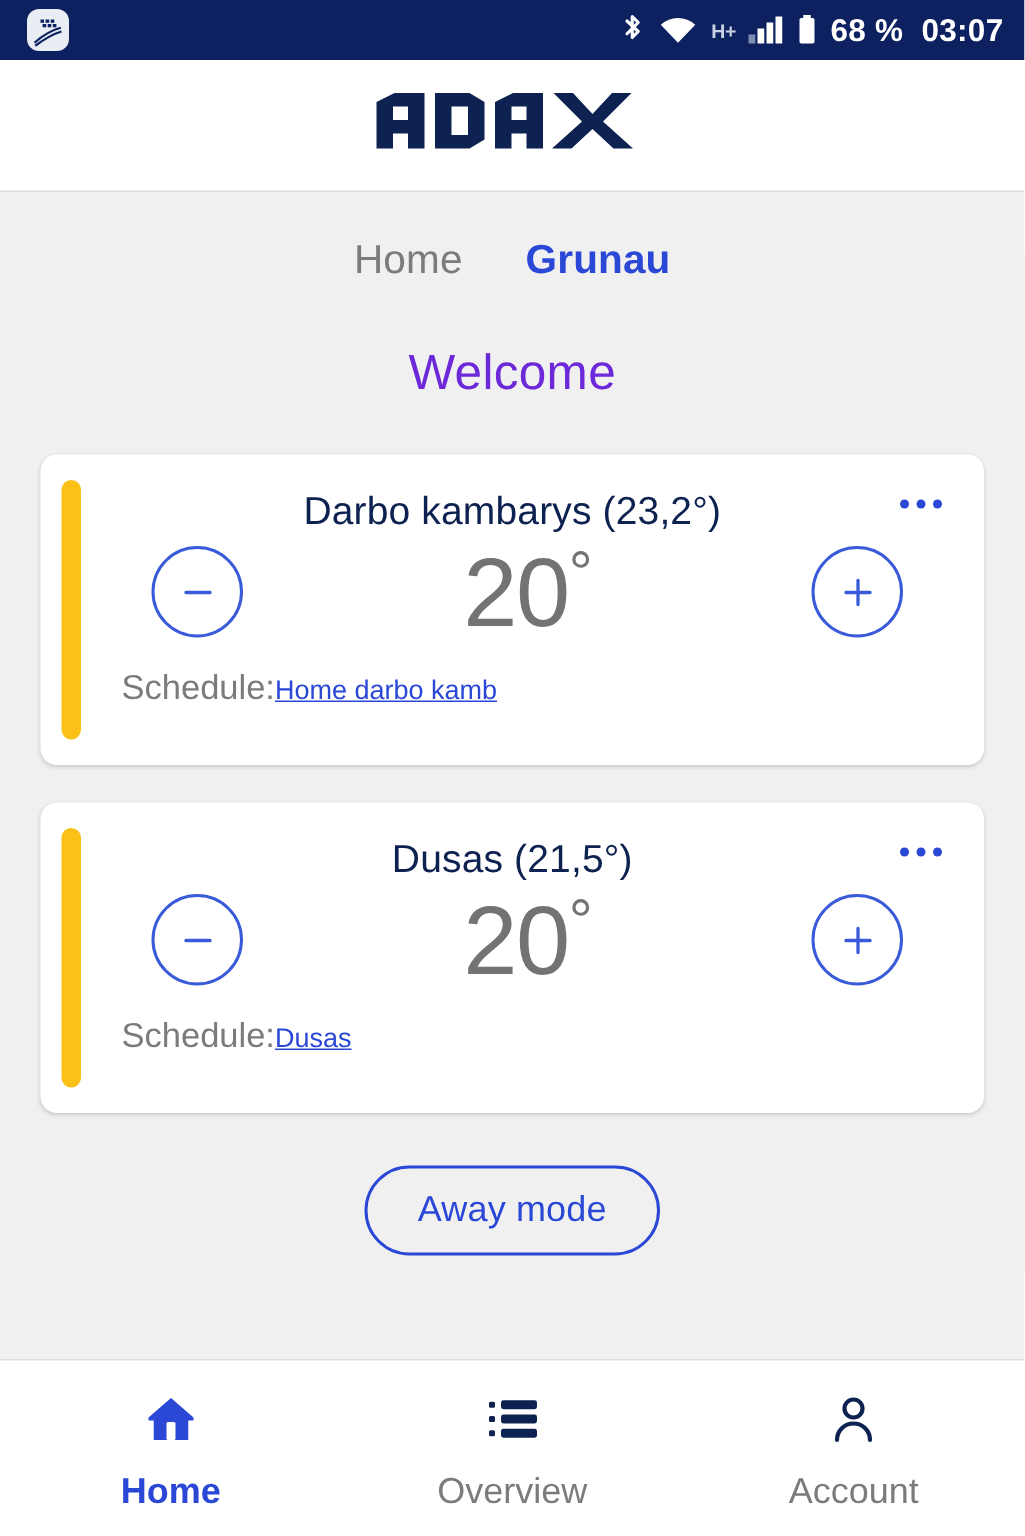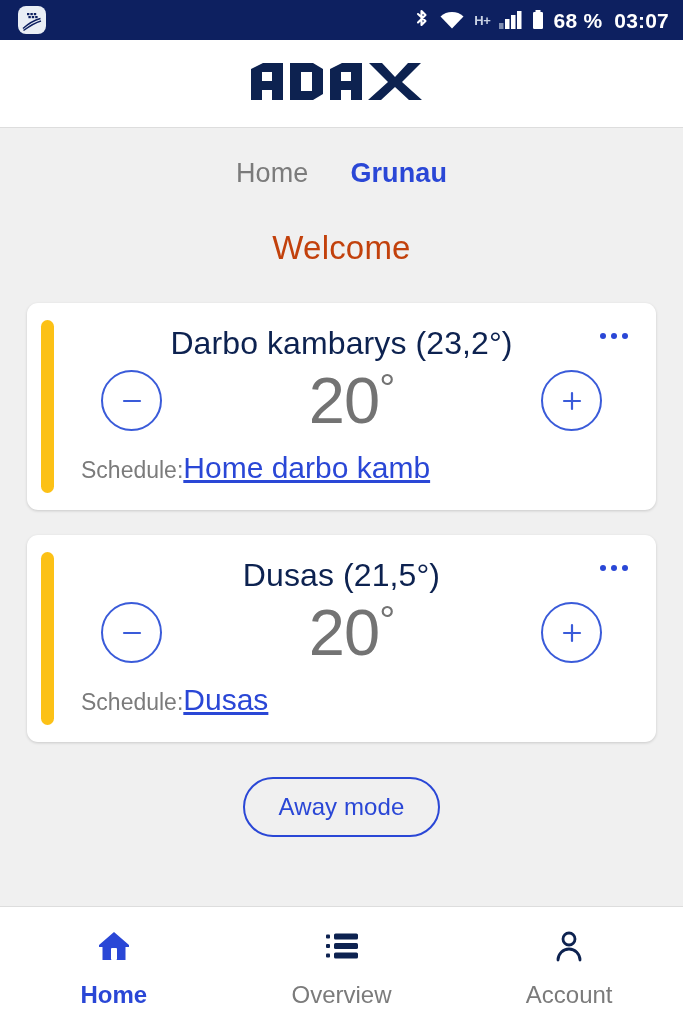--- a/index.html
+++ b/index.html
@@ -46,21 +46,21 @@
   }
 
   .tabs{
     display:flex; justify-content:center; align-items:baseline;
     gap:42px; padding-top:30px;
   }
   .tab{ font-size:27px; color:#7b7b7b; letter-spacing:.1px; }
   .tab.active{ color:#2a47d6; font-weight:bold; }
 
   .welcome{
-    text-align:center; font-size:33px; color:#c2410c;
+    text-align:center; font-size:33px; color:#6d28d9;
     margin-top:40px; letter-spacing:.2px;
   }
 
   .cards{ margin-top:36px; }
 
   .card{
     position:relative;
     background:#ffffff;
     margin:0 27px 25px 27px;
     border-radius:11px;
@@ -70,21 +70,21 @@
   }
   .accent{
     position:absolute; left:14px; top:17px; bottom:17px;
     width:13px; border-radius:7px; background:#fcc116;
   }
   .card-head{
     display:flex; align-items:flex-start; justify-content:center;
     position:relative; padding:6px 0 0 0;
   }
   .card-title{
-    font-size:32px; color:#0d2250; text-align:center; letter-spacing:.1px;
+    font-size:26px; color:#0d2250; text-align:center; letter-spacing:.1px;
   }
   .dots{
     position:absolute; right:4px; top:8px;
     display:flex; gap:5px; align-items:center; padding:6px;
     cursor:pointer;
   }
   .dots i{ width:6px; height:6px; border-radius:50%; background:#2a47d6; display:block; }
 
   .card-controls{
     display:flex; align-items:center; justify-content:space-between;
@@ -102,21 +102,21 @@
     letter-spacing:-1px; white-space:nowrap;
   }
   .temp .deg{ font-size:40px; vertical-align:top; line-height:1; }
 
   .sched{
     display:flex; align-items:baseline; gap:0;
     padding:18px 0 0 36px;
   }
   .sched-label{ font-size:23px; color:#7b7b7b; }
   .sched-link{
-    font-size:30px; color:#2a47d6; text-decoration:underline;
+    font-size:18px; color:#2a47d6; text-decoration:underline;
     cursor:pointer;
   }
 
   .away-wrap{ display:flex; justify-content:center; margin-top:10px; }
   .away-btn{
     border:2px solid #2a47d6; color:#2a47d6; background:transparent;
     border-radius:30px; font-size:24px; padding:14px 34px;
     font-family:Liberation Sans, sans-serif; cursor:pointer;
     letter-spacing:.1px;
   }

